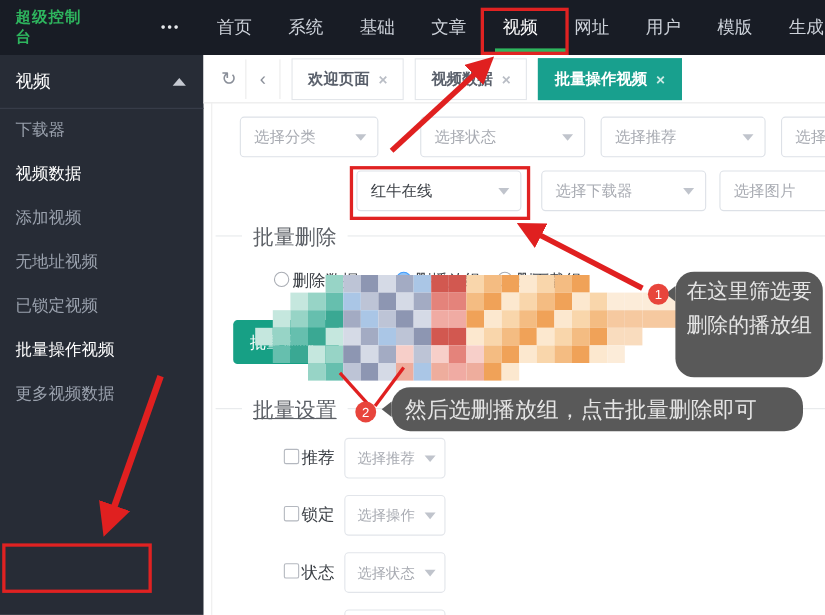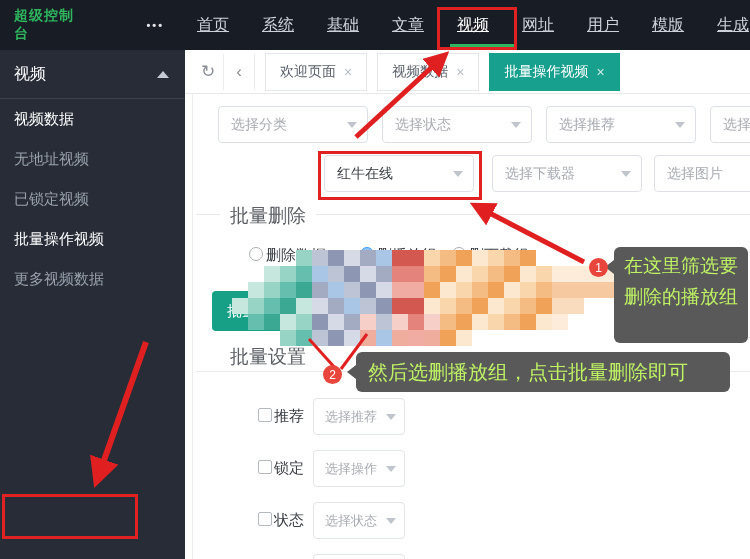--- a/index.html
+++ b/index.html
@@ -5,21 +5,21 @@
   html,body{margin:0;padding:0;}
   body{width:750px;height:559px;overflow:hidden;position:relative;background:#fff;
        font-family:"Liberation Sans","DejaVu Sans",sans-serif;}
   .abs{position:absolute;}
 
   
   #topbar{left:0;top:0;width:750px;height:50px;background:#181c25;display:flex;align-items:center;}
   #logo{color:#2eb55e;font-size:14px;font-weight:bold;margin-left:14px;letter-spacing:1px;}
   #topbar-ellipsis{color:#e6e8ec;font-size:11px;letter-spacing:2px;margin-left:58px;font-weight:bold;}
   #nav{display:flex;margin-left:32px;gap:31px;}
-  .nav-item{color:#cdd2da;font-size:16px;width:34px;text-align:center;cursor:pointer;text-decoration:underline;}
+  .nav-item{color:#cdd2da;font-size:16px;width:34px;text-align:center;cursor:pointer;}
   .nav-item.active{color:#fff;}
   #nav-indicator{left:450px;top:44px;width:66px;height:6px;background:#2eb55e;}
 
   
   #sidebar{left:0;top:50px;width:185px;height:509px;background:#272c36;}
   #sidebar-header{height:48px;display:flex;align-items:center;justify-content:space-between;
                   padding:0 16px 0 14px;border-bottom:1px solid #3a3f4b;}
   #sidebar-header-label{color:#fff;font-size:16px;}
   .tri-up{width:0;height:0;border-left:6px solid transparent;border-right:6px solid transparent;
           border-bottom:7px solid #c6cad2;}
@@ -59,21 +59,21 @@
             display:flex;align-items:center;justify-content:space-between;padding:0 8px 0 11px;
             box-sizing:border-box;font-size:13px;color:#a8abb2;cursor:pointer;}
 
   
   #batch-delete-btn{position:absolute;left:212px;top:291px;width:96px;height:40px;background:#17a085;
         border:none;border-radius:4px;color:#fff;font-size:15px;text-align:left;padding-left:15px;
         cursor:pointer;font-family:inherit;}
 
   
   .redbox{position:absolute;border:3px solid #e02222;pointer-events:none;}
-  .tooltip{position:absolute;background:#595959;color:#bef264;border-radius:6px;z-index:30;}
+  .tooltip{position:absolute;background:#595959;color:#e5e5e5;border-radius:17px;z-index:30;}
   #tip1{left:614px;top:247px;width:134px;height:96px;font-size:19px;line-height:31px;
         padding:3px 10px;box-sizing:border-box;}
   #tip2{left:356px;top:352px;width:374px;height:40px;font-size:20px;display:flex;align-items:center;
         padding:0 12px;box-sizing:border-box;white-space:nowrap;}
   .tip-tri{position:absolute;width:0;height:0;border-top:7px solid transparent;border-bottom:7px solid transparent;
            border-right:9px solid #595959;z-index:30;}
   .numcircle{position:absolute;width:19px;height:19px;border-radius:50%;background:#e8453c;color:#fff;
              font-size:12px;display:flex;align-items:center;justify-content:center;z-index:31;}
   #arrow-layer{position:absolute;left:0;top:0;width:750px;height:559px;pointer-events:none;z-index:25;}
   #mosaic{position:absolute;left:0;top:0;z-index:10;pointer-events:none;}
@@ -99,54 +99,56 @@
     </div>
 </div>
 <div id="nav-indicator" class="abs"></div>
 
 <div id="sidebar" class="abs">
   <div id="sidebar-header">
     <span id="sidebar-header-label">视频</span>
     <span class="tri-up"></span>
   </div>
   <div id="sidebar-items">
+      <div class="side-item">下载器</div>
       <div class="side-item bright">视频数据</div>
+      <div class="side-item">添加视频</div>
       <div class="side-item">无地址视频</div>
       <div class="side-item">已锁定视频</div>
       <div class="side-item bright">批量操作视频</div>
       <div class="side-item">更多视频数据</div>
     </div>
 </div>
 
 <div id="tabbar" class="abs">
   <div class="tbtn" style="margin-left:8px;">
     <span>↻</span>
   </div>
   <div class="tbtn">
     <span>‹</span>
   </div>
-  <div id="tabs" style="display:flex;">
+  <div id="tabs" style="display:flex;font-weight:bold;">
       <div class="tab">
         <span>欢迎页面</span>
         <span class="x">×</span>
       </div>
       <div class="tab">
         <span>视频数据</span>
         <span class="x">×</span>
       </div>
       <div class="tab active">
         <span>批量操作视频</span>
         <span class="x">×</span>
       </div>
     </div>
 </div>
 <div id="content-vline" class="abs"></div>
 
 <div id="filter-row1">
-    <div class="sel" style="left: 218px; top: 106px; width: 150px; gap: 16px;">
+    <div class="sel" style="left: 218px; top: 106px; width: 126px; gap: 16px;">
       <span>选择分类</span>
       <span class="caret"></span>
     </div>
     <div class="sel" style="left: 382px; top: 106px; width: 150px;">
       <span>选择状态</span>
       <span class="caret"></span>
     </div>
     <div class="sel" style="left: 546px; top: 106px; width: 150px;">
       <span>选择推荐</span>
       <span class="caret"></span>
@@ -292,21 +294,21 @@
     <div class="mcell" style="left: 360px; top: 330px; background: rgb(238, 173, 157);"></div>
     <div class="mcell" style="left: 376px; top: 330px; background: rgb(170, 198, 230);"></div>
     <div class="mcell" style="left: 392px; top: 330px; background: rgb(238, 173, 157);"></div>
     <div class="mcell" style="left: 408px; top: 330px; background: rgb(240, 171, 163);"></div>
     <div class="mcell" style="left: 424px; top: 330px; background: rgb(238, 173, 157);"></div>
     <div class="mcell" style="left: 440px; top: 330px; background: rgb(240, 162, 88);"></div>
     <div class="mcell" style="left: 456px; top: 330px; background: rgb(252, 232, 207);"></div>
   </div>
 
 <div class="divider" style="left:196px;top:371px;width:554px;"></div>
-<div class="legend" style="left:220px;top:344px;">批量设置</div>
+<div class="legend" style="left:220px;top:360px;text-decoration:underline;">批量设置</div>
 <div id="batch-set-rows">
     <span class="checkbox" style="left: 258px; top: 408px;"></span>
     <span class="cb-label" style="left: 274px; top: 407px;">推荐</span>
     <div class="mini-sel" style="left: 313px; top: 398px;">
       <span>选择推荐</span>
       <span class="caret"></span>
     </div>
     <span class="checkbox" style="left: 258px; top: 460px;"></span>
     <span class="cb-label" style="left: 274px; top: 459px;">锁定</span>
     <div class="mini-sel" style="left: 313px; top: 450px;">

